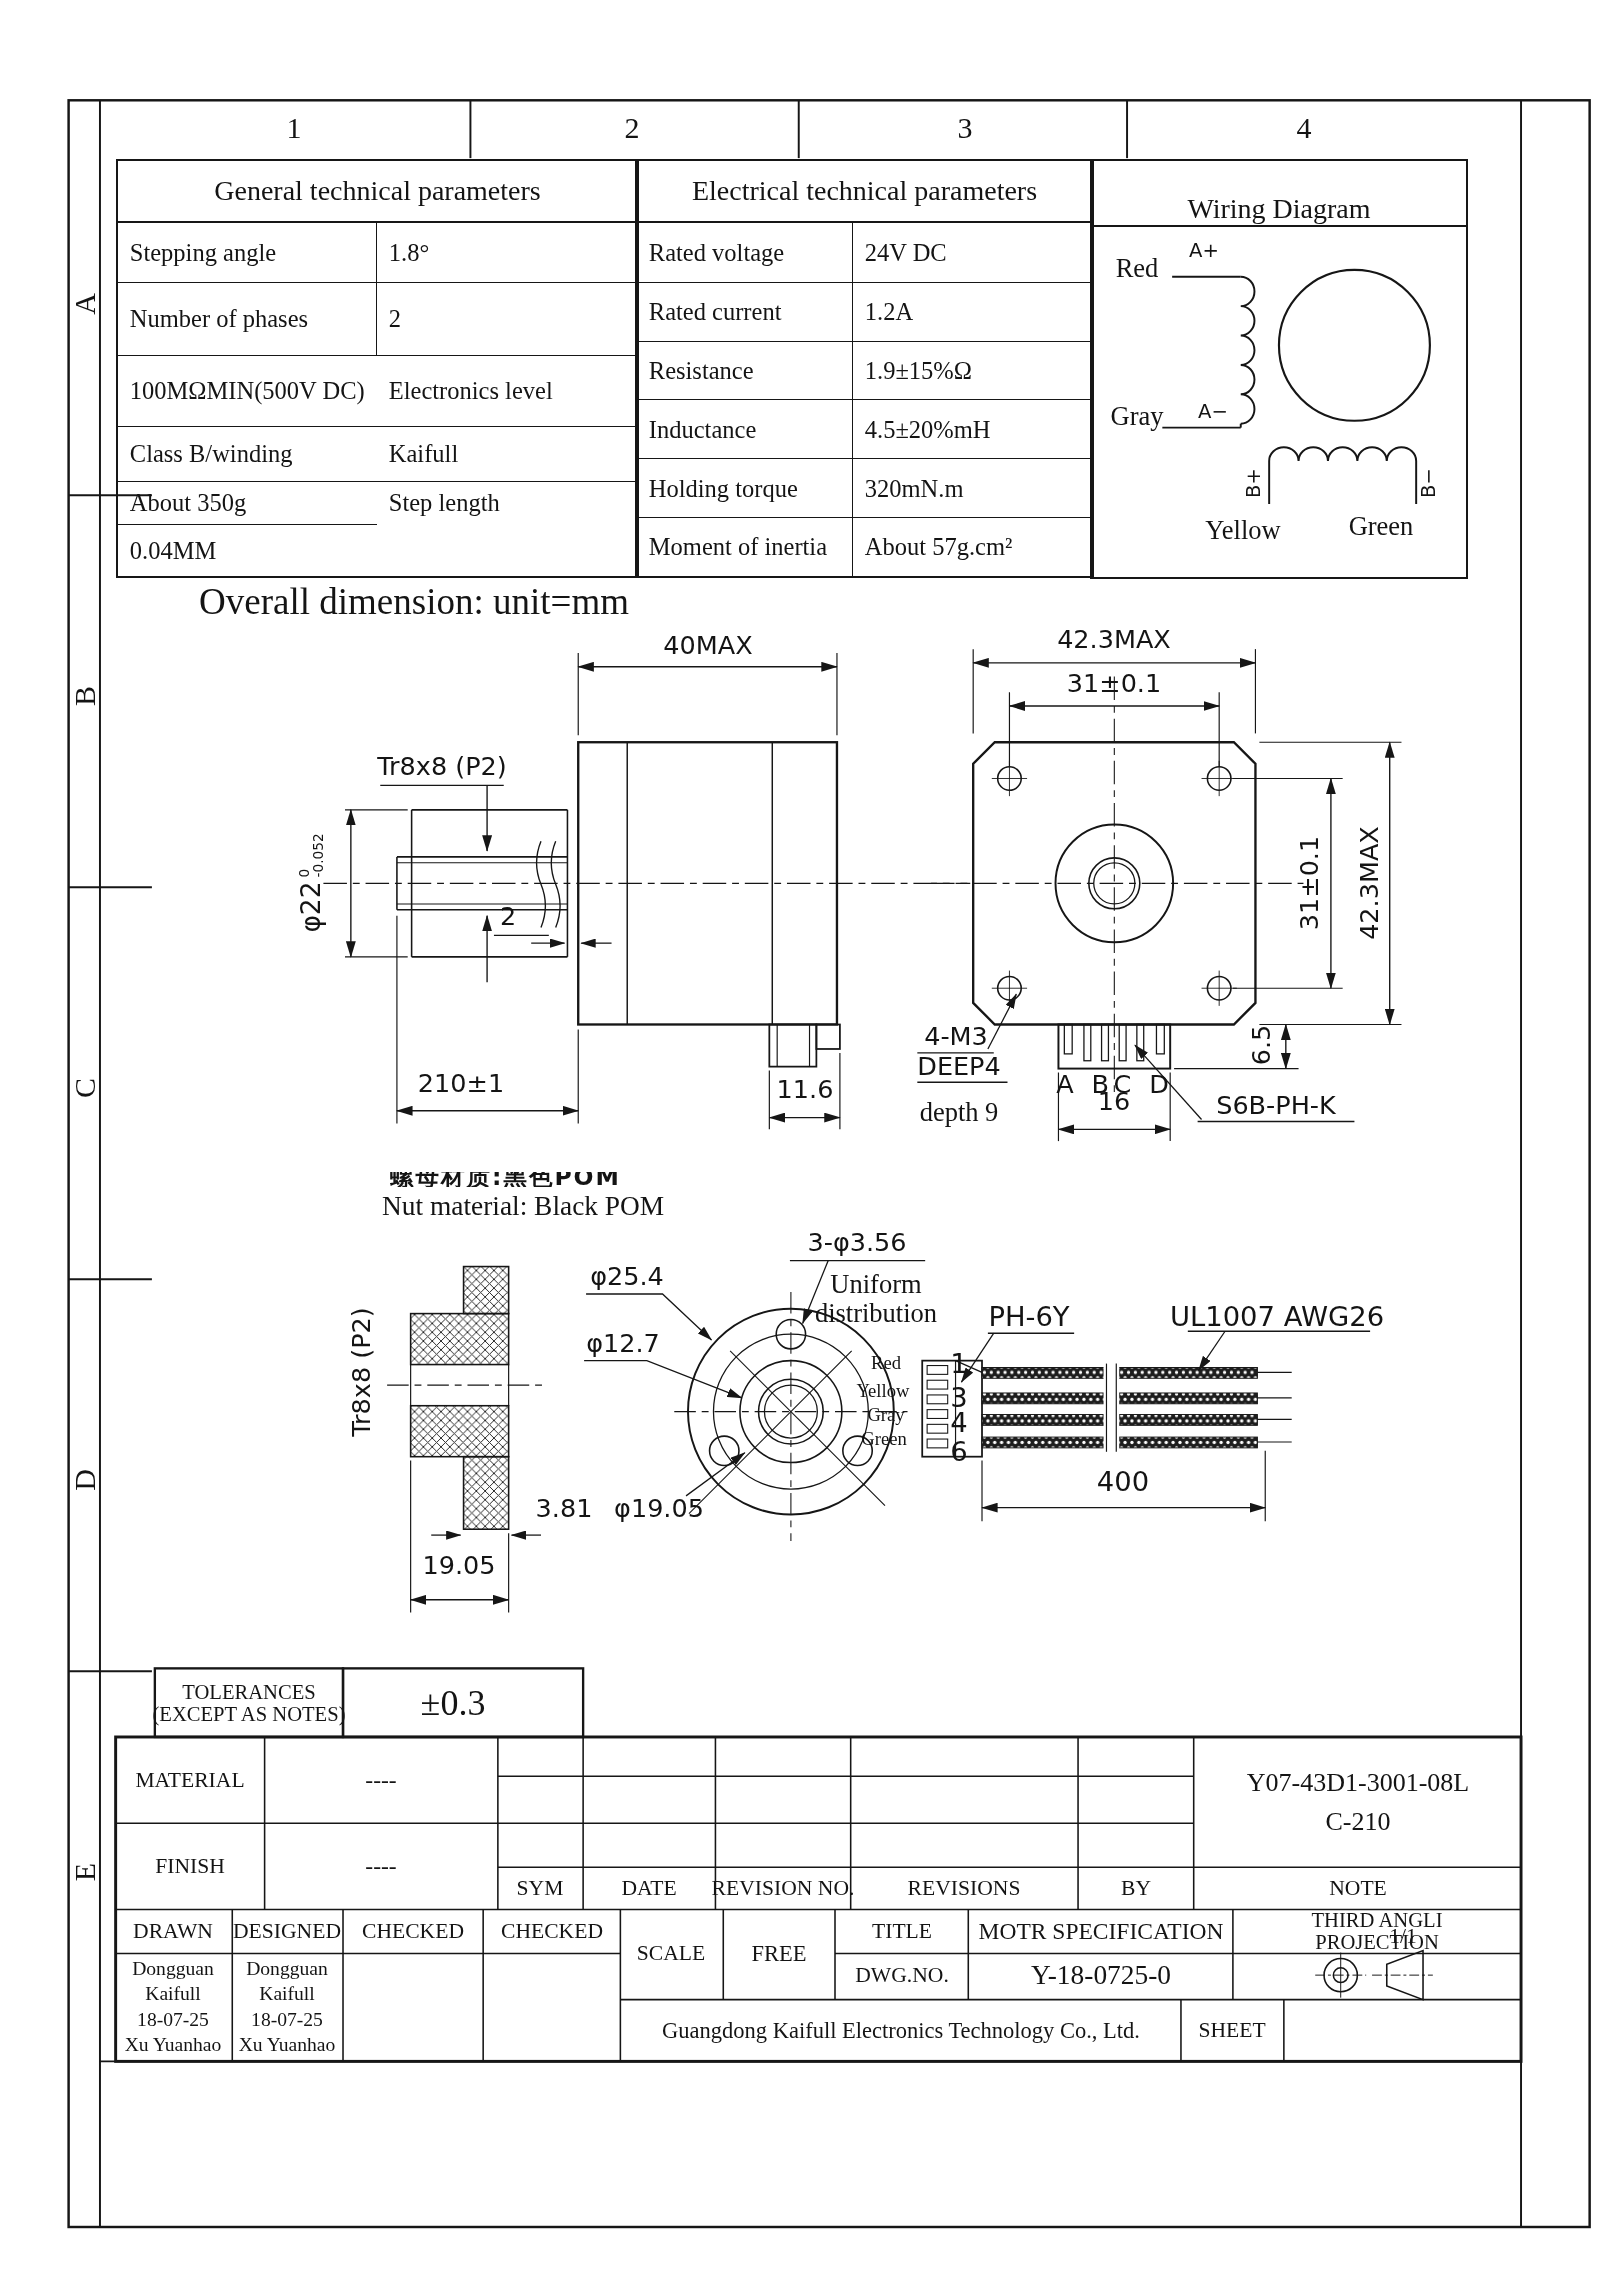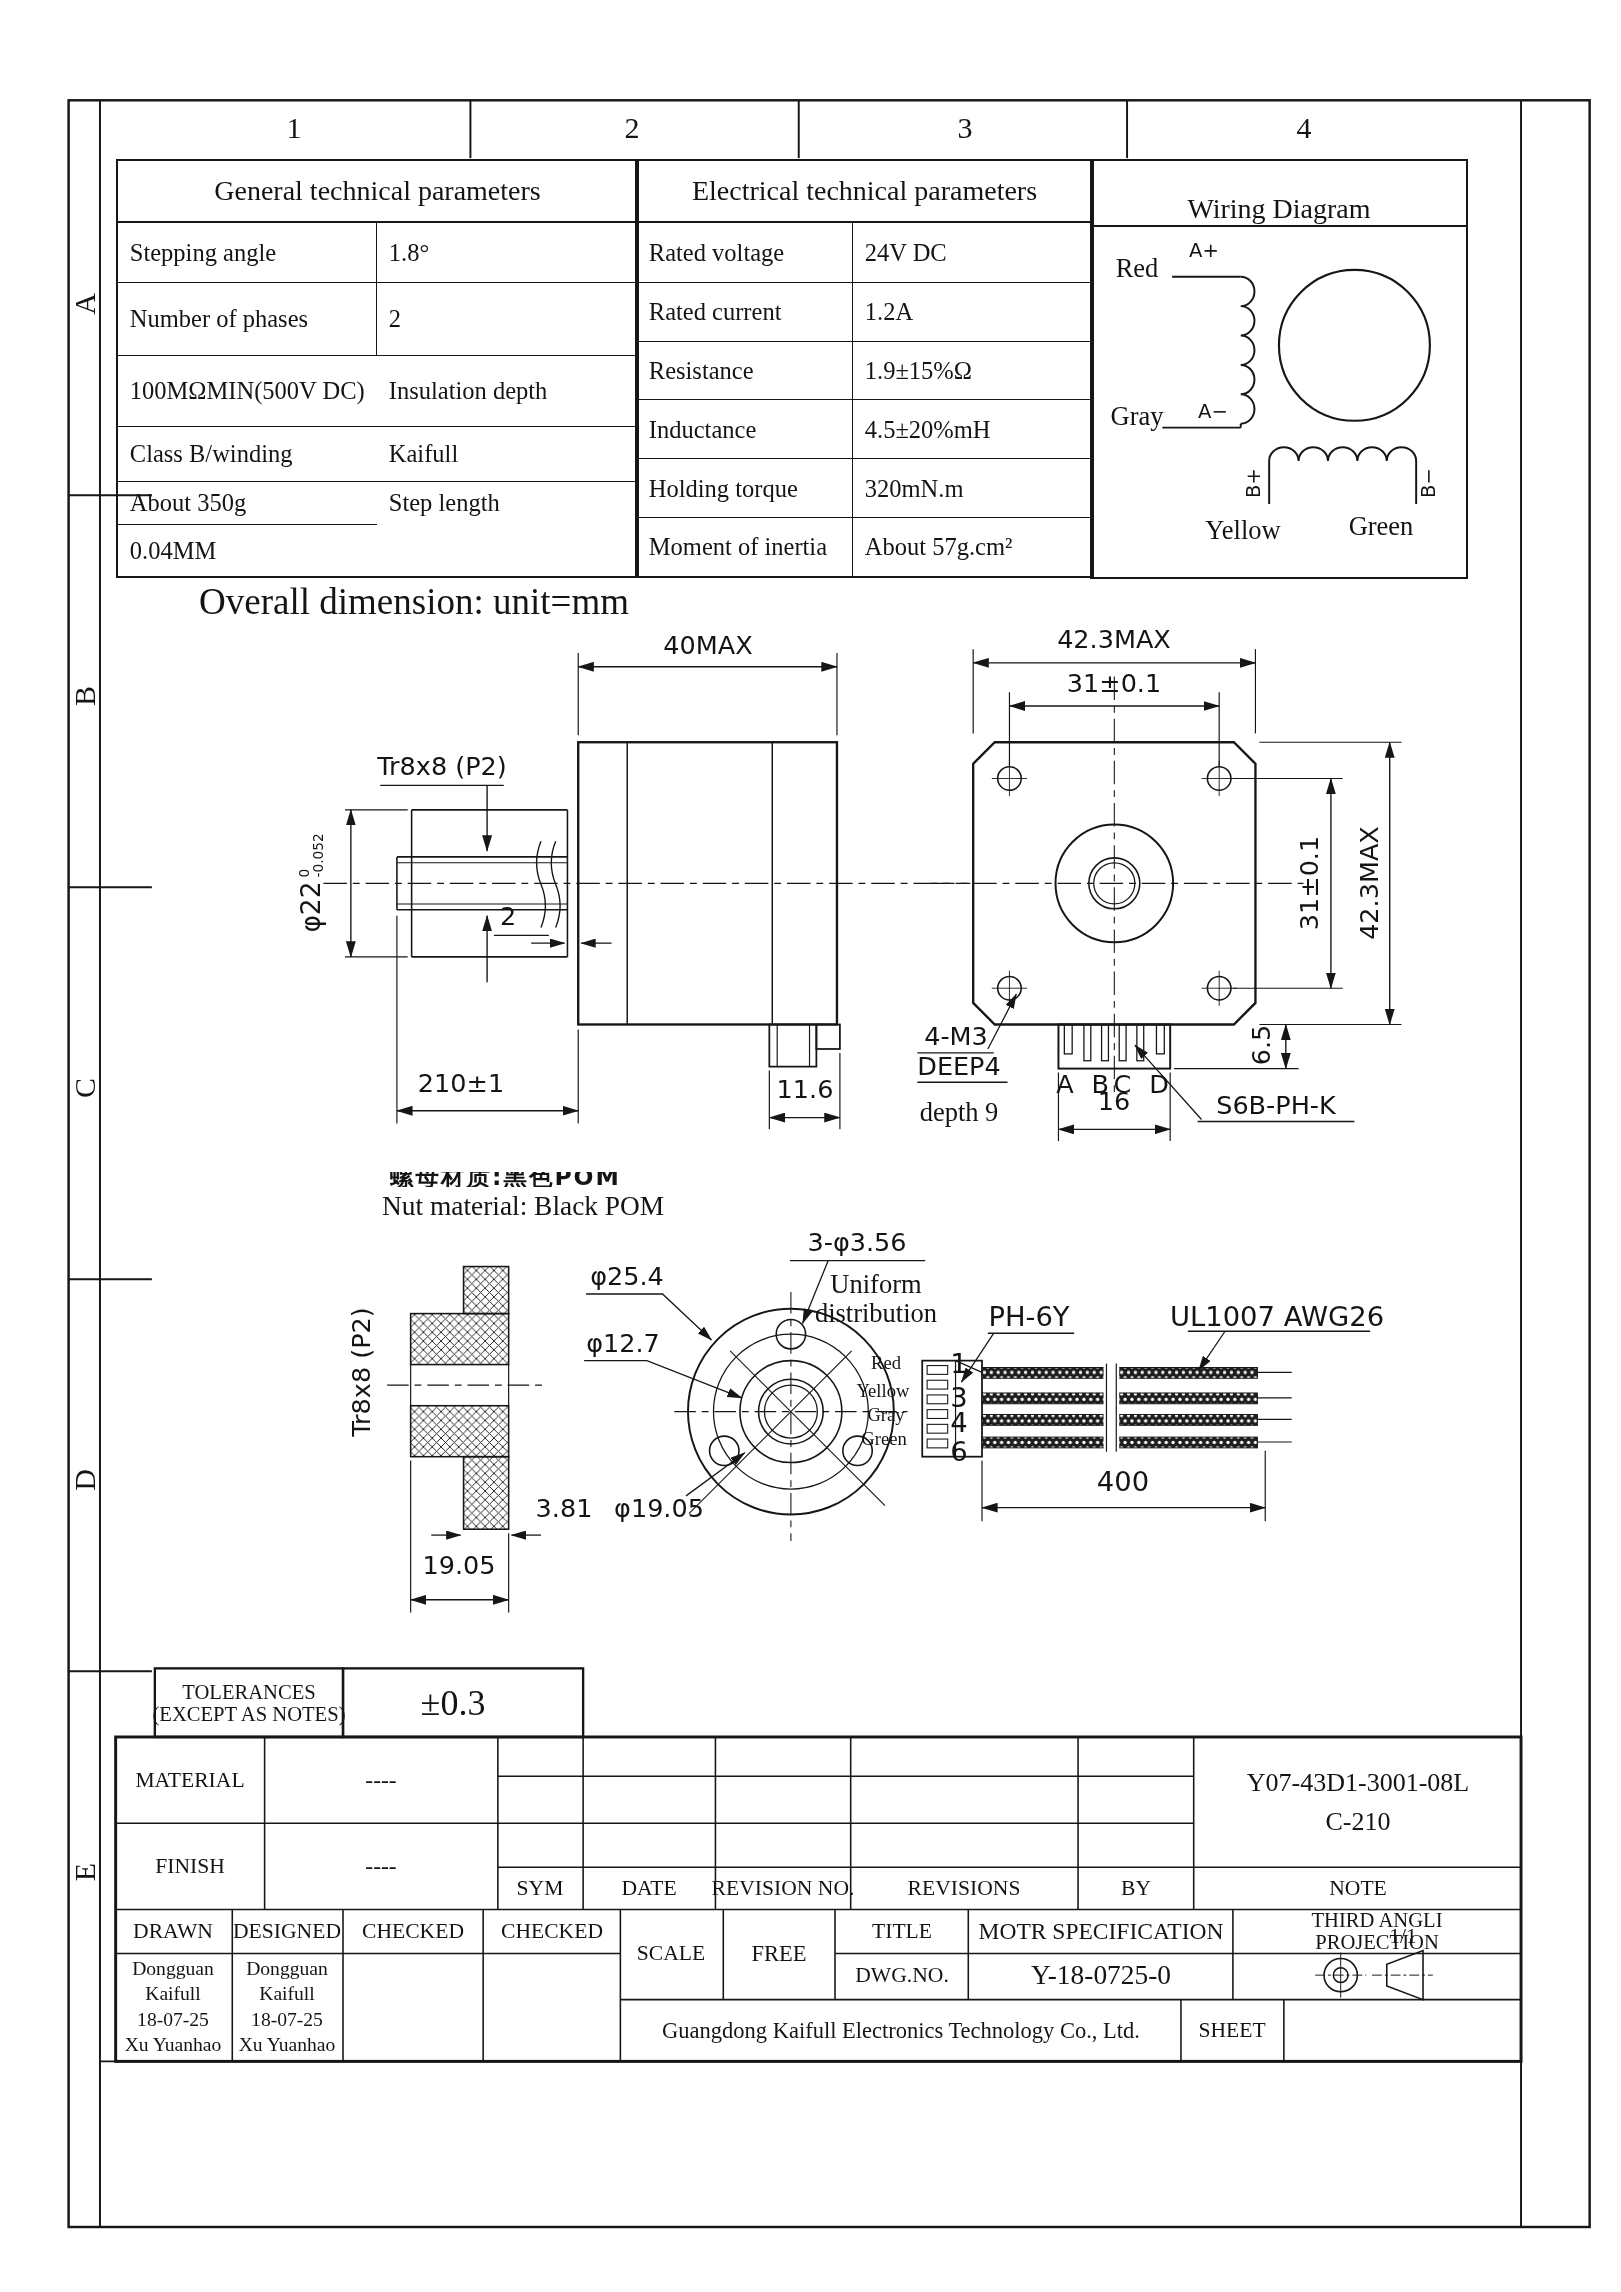--- a/index.html
+++ b/index.html
@@ -300,21 +300,21 @@
 
   <div class="tbl" style="left:116px;top:159px;width:519px;height:415px;grid-template-columns:259px 1fr;grid-template-rows:62px 59px 73px 71px 55px 43px auto">
     <div class="hd">
         <span>General technical parameters</span>
       </div>
     <div class="cl row0" style="border-top:none">Stepping angle</div>
     <div class="cv row0" style="border-top:none">1.8°</div>
     <div class="cl">Number of phases</div>
     <div class="cv">2</div>
     <div class="cv">100MΩMIN(500V DC)</div>
-    <div class="cl">Insulation depth</div>
+    <div class="cl">Electronics level</div>
     <div class="cv">Class B/winding</div>
     <div class="cl">Kaifull</div>
     <div class="cv">About 350g</div>
     <div class="cl">Step length</div>
     <div class="cv">0.04MM</div>
   </div>
 
   <div class="tbl" style="left:635px;top:159px;width:455px;height:415px;grid-template-columns:216px 1fr;grid-template-rows:62px repeat(6,1fr)">
     <div class="hd">
         <span>Electrical technical parameters</span>

